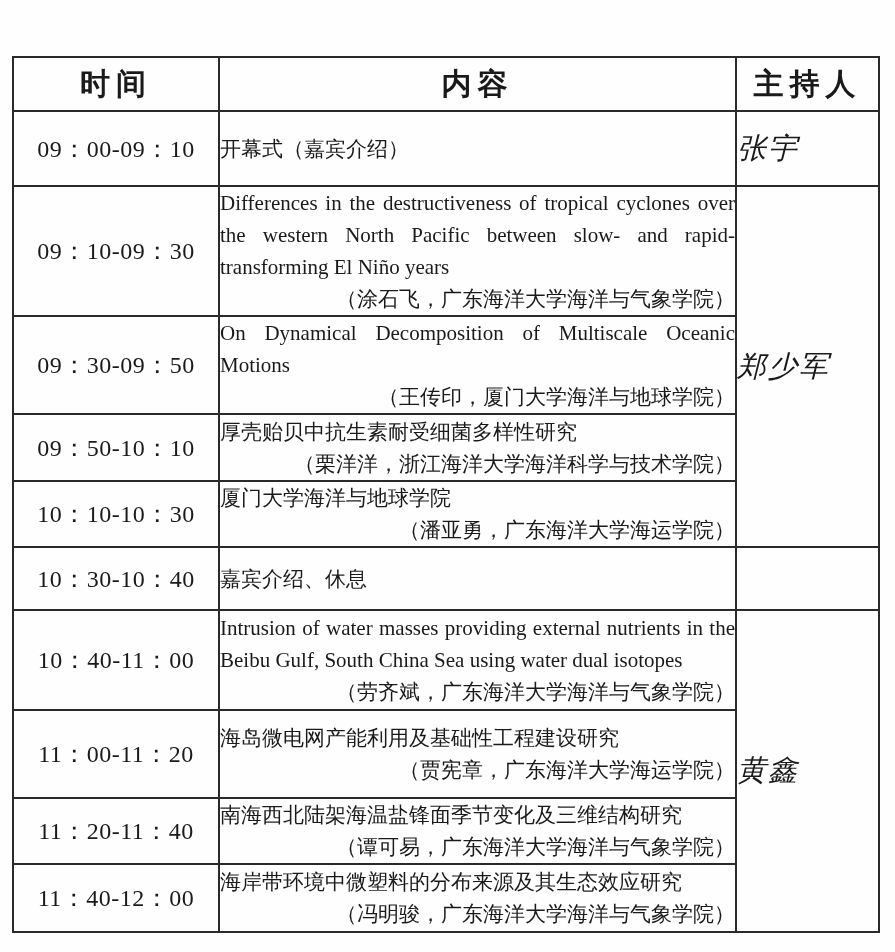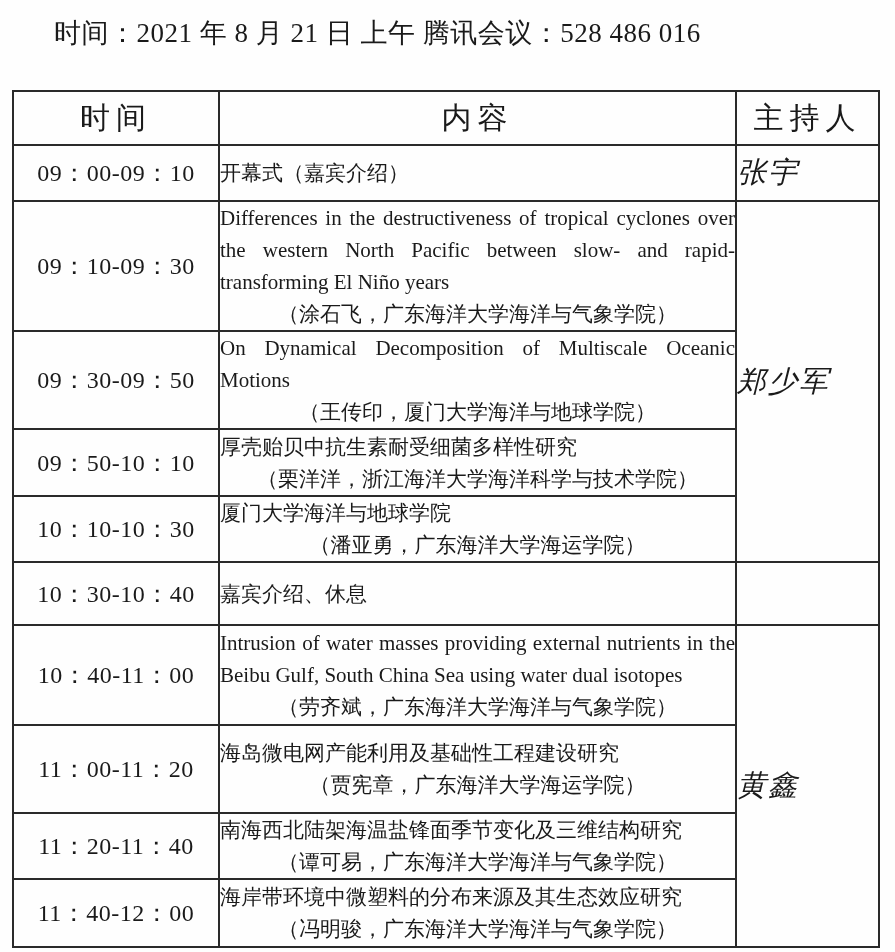--- a/index.html
+++ b/index.html
@@ -33,21 +33,21 @@
   }
   table.schedule th,
   table.schedule td {
     border: 2px solid #2a2a2a;
     padding: 0;
   }
   th.col-time   { width: 206px; }
   th.col-content{ width: 517px; }
   th.col-host   { width: 143px; }
   table.schedule th {
-    font-weight: normal;
+    font-weight: bold;
     font-size: 30px;
     height: 54px;
     text-align: center;
     vertical-align: middle;
     letter-spacing: 6px;
   }
   td.time {
     font-size: 24px;
     text-align: center;
     vertical-align: middle;
@@ -55,47 +55,46 @@
     letter-spacing: 0.5px;
   }
   td.content {
     padding: 6px 12px;
     vertical-align: middle;
     font-size: 21px;
     line-height: 32px;
   }
   td.content .title-en { text-align: justify; }
   td.content .title-cn { text-align: left; }
-  td.content .speaker  { text-align: center; }
+  td.content .speaker  { text-align: right; }
   td.host {
     font-size: 29px;
     vertical-align: middle;
     text-align: left;
     padding-left: 10px;
     letter-spacing: 2px;
     font-style: italic;
   }
   
-  .h64  { height: 56px; }
+  .h64  { height: 75px; }
   .h135 { height: 114px; }
   .h97  { height: 97px; }
   .h67  { height: 67px; }
   .h65  { height: 65px; }
   .h63  { height: 63px; }
   .h100 { height: 100px; }
   .h70  { height: 88px; }
   .h62  { height: 62px; }
   .h68  { height: 68px; }
 </style>
 </head>
 <body>
 
 <div class="doc">
 
-  <p class="meta-line">时间：2021 年 8 月 21 日 上午 腾讯会议：528 486 016</p>
 
   <table class="schedule">
     <thead>
       <tr>
         <th class="col-time">时间</th>
         <th class="col-content">内容</th>
         <th class="col-host">主持人</th>
       </tr>
     </thead>
     <tbody>

